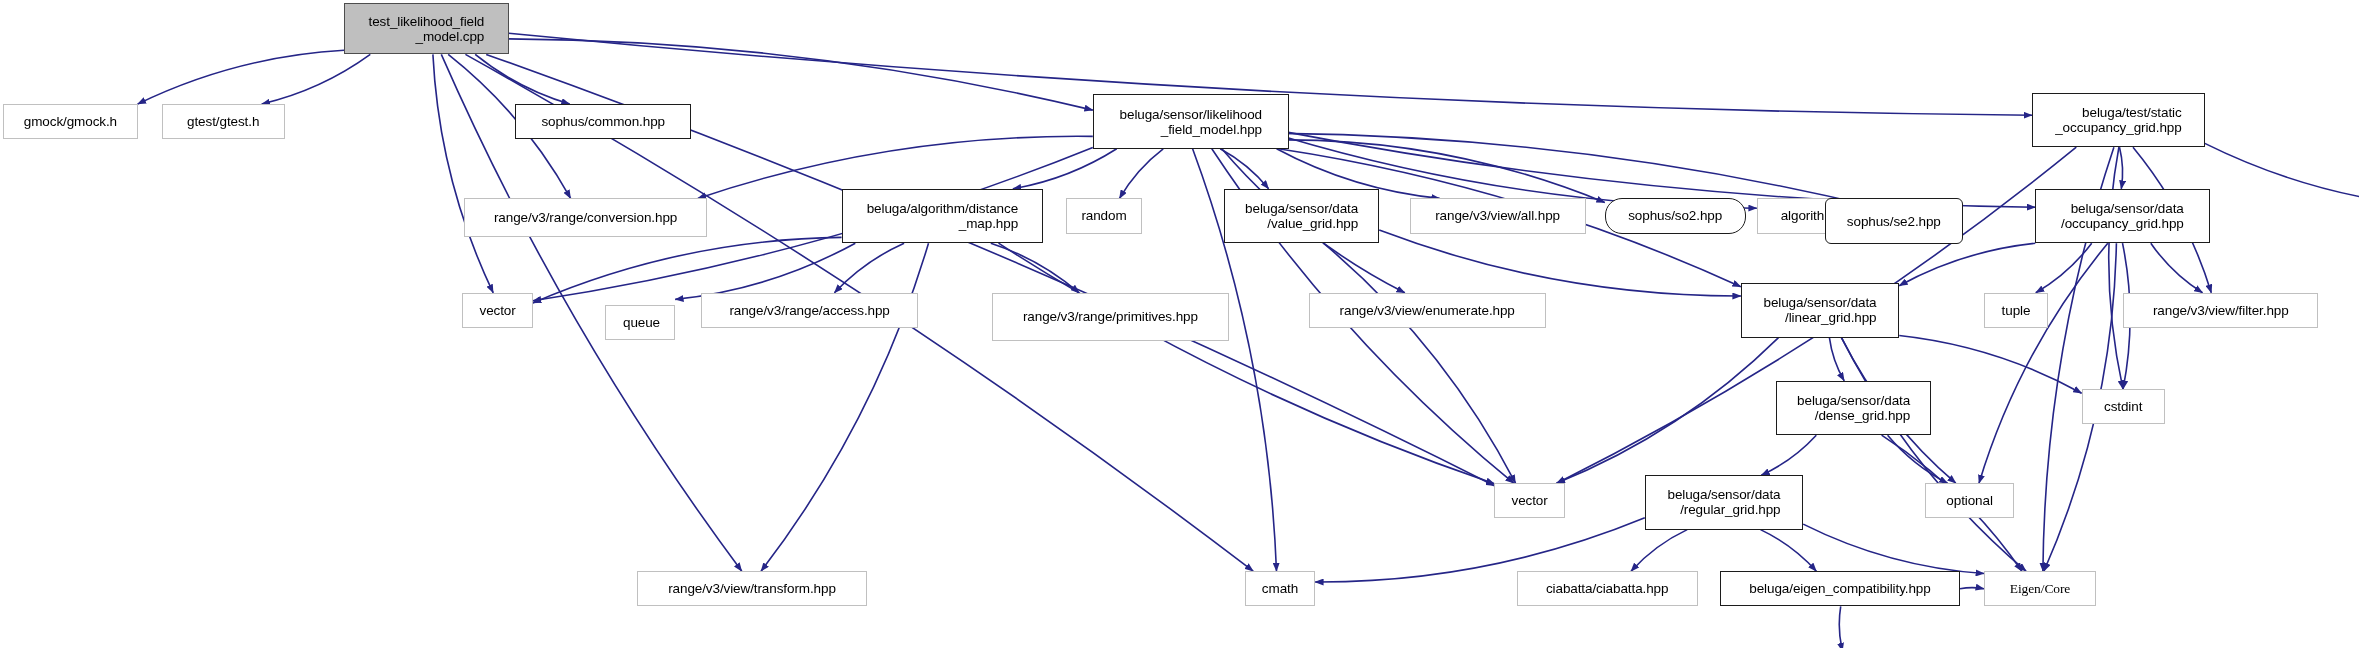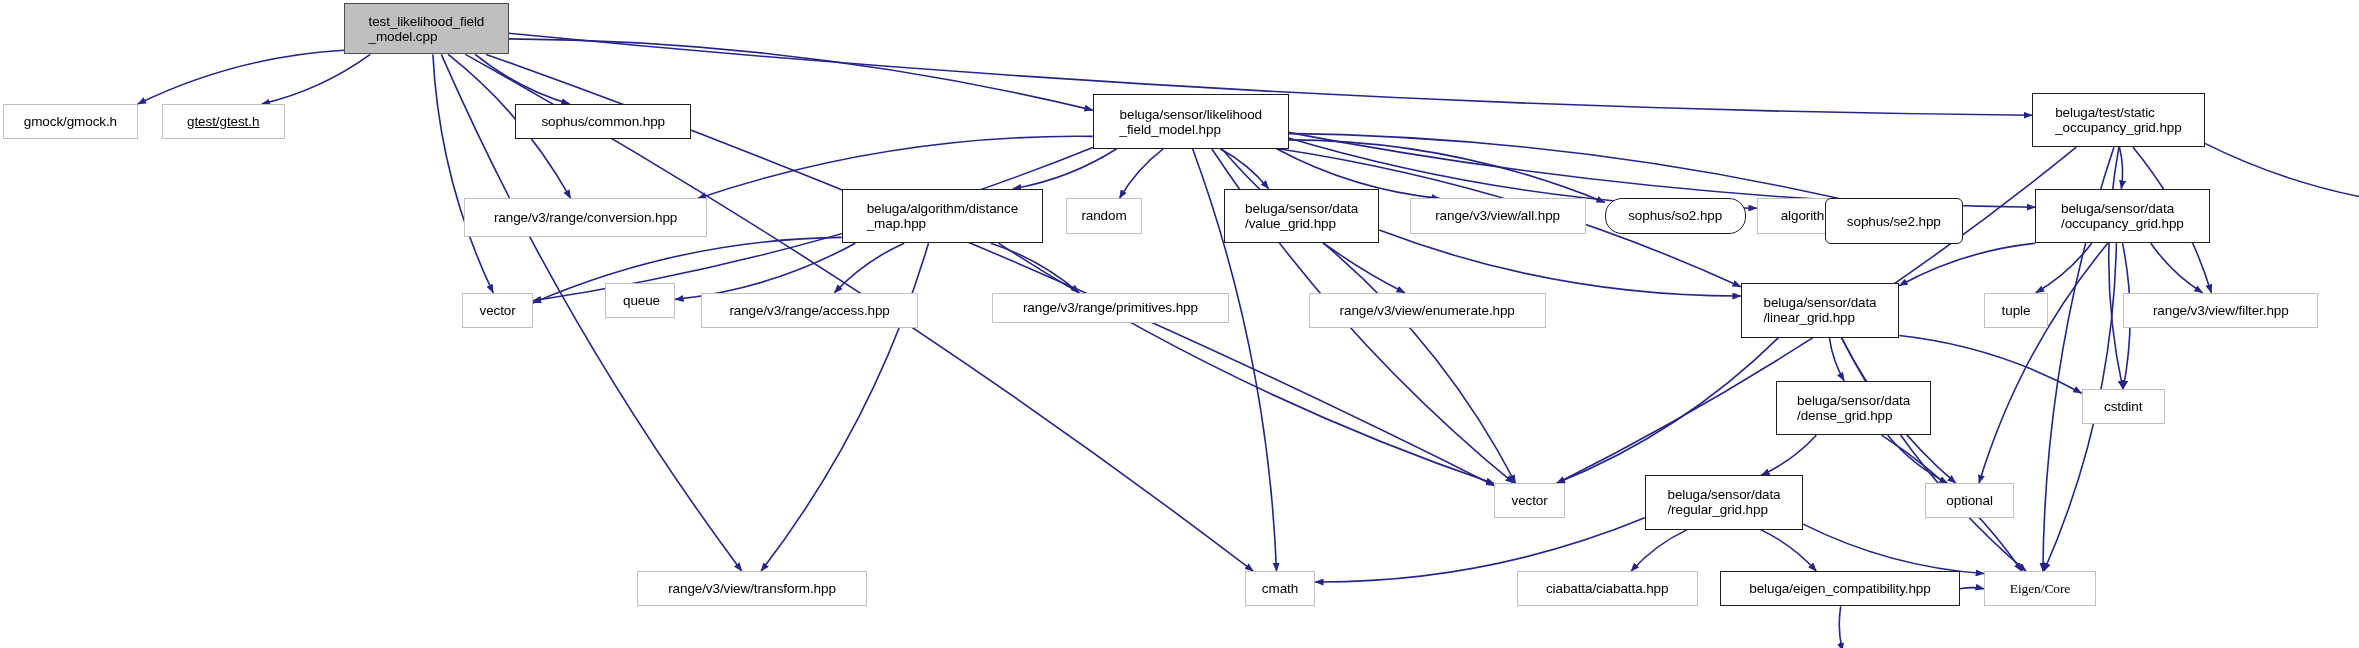--- a/index.html
+++ b/index.html
@@ -24,21 +24,21 @@
     width: 2359px;
     height: 648px;
     pointer-events: none;
   }
   .node {
     position: absolute;
     box-sizing: border-box;
     display: flex;
     align-items: center;
     justify-content: center;
-    text-align: left;
+    text-align: right;
     background: #ffffff;
     border: 1px solid #c0c0c0;
     color: #000000;
     font-size: 13.5px;
     line-height: 15px;
     letter-spacing: -0.1px;
     white-space: pre-line;
     padding: 0 3px;
   }
   .node.strong {
@@ -117,42 +117,42 @@
         <path d="M1803.2,524.1 Q1888.7,566.9 1984.0,573.5" marker-end="url(#arrow)"></path>
         <path d="M1644.8,517.8 Q1486.4,582.8 1315.2,582.0" marker-end="url(#arrow)"></path>
         <path d="M1840.7,606.4 Q1837.1,629.0 1842.5,651.2" marker-end="url(#arrow)"></path>
         <path d="M1960.0,588.8 Q1972.0,586.4 1984.0,588.8" marker-end="url(#arrow)"></path>
       </g>
   </svg>
   <div id="nodes">
       <div class="node root" style="left: 344px; top: 3.2px; width: 164.8px; height: 51.2px;">test_likelihood_field
 _model.cpp</div>
       <div class="node" style="left: 3.2px; top: 104px; width: 134.4px; height: 35.2px;">gmock/gmock.h</div>
-      <div class="node" style="left: 161.6px; top: 104px; width: 123.2px; height: 35.2px; text-decoration: underline;">gtest/gtest.h</div>
+      <div class="node" style="left: 161.6px; top: 104px; width: 123.2px; height: 35.2px;">gtest/gtest.h</div>
       <div class="node strong" style="left: 515.2px; top: 104px; width: 176px; height: 35.2px;">sophus/common.hpp</div>
       <div class="node strong" style="left: 1092.8px; top: 94.4px; width: 196px; height: 54.4px;">beluga/sensor/likelihood
 _field_model.hpp</div>
       <div class="node strong" style="left: 2032px; top: 92.8px; width: 172.8px; height: 54.4px;">beluga/test/static
 _occupancy_grid.hpp</div>
       <div class="node" style="left: 464px; top: 198.4px; width: 243.2px; height: 39px;">range/v3/range/conversion.hpp</div>
       <div class="node strong" style="left: 841.6px; top: 188.8px; width: 201.6px; height: 54.4px;">beluga/algorithm/distance
 _map.hpp</div>
       <div class="node" style="left: 1065.6px; top: 198.4px; width: 76.8px; height: 35.2px;">random</div>
       <div class="node strong" style="left: 1224px; top: 188.8px; width: 155.2px; height: 54.4px;">beluga/sensor/data
 /value_grid.hpp</div>
       <div class="node" style="left: 1409.6px; top: 198.4px; width: 176px; height: 35.2px;">range/v3/view/all.hpp</div>
       <div class="node strong" style="left: 1604.8px; top: 198.4px; width: 140.8px; height: 35.2px; border-radius: 17px;">sophus/so2.hpp</div>
       <div class="node" style="left: 1756.8px; top: 198.4px; width: 102.4px; height: 35.2px;">algorithm</div>
       <div class="node strong" style="left: 1825px; top: 198.4px; width: 137.6px; height: 46px; border-radius: 6px;">sophus/se2.hpp</div>
       <div class="node strong" style="left: 2035.2px; top: 188.8px; width: 174.4px; height: 54.4px;">beluga/sensor/data
 /occupancy_grid.hpp</div>
       <div class="node" style="left: 462.4px; top: 292.8px; width: 70.4px; height: 35.2px;">vector</div>
-      <div class="node" style="left: 604.8px; top: 283px; width: 70.4px; height: 35.2px; padding-left: 6px;">queue</div>
+      <div class="node" style="left: 604.8px; top: 305px; width: 70.4px; height: 35.2px; padding-left: 6px;">queue</div>
       <div class="node" style="left: 700.8px; top: 292.8px; width: 217.6px; height: 35.2px;">range/v3/range/access.hpp</div>
-      <div class="node" style="left: 992px; top: 292.8px; width: 236.8px; height: 30px;">range/v3/range/primitives.hpp</div>
+      <div class="node" style="left: 992px; top: 292.8px; width: 236.8px; height: 48px;">range/v3/range/primitives.hpp</div>
       <div class="node" style="left: 1308.8px; top: 292.8px; width: 236.8px; height: 35.2px;">range/v3/view/enumerate.hpp</div>
       <div class="node strong" style="left: 1740.8px; top: 283.2px; width: 158.4px; height: 54.4px;">beluga/sensor/data
 /linear_grid.hpp</div>
       <div class="node" style="left: 1984px; top: 292.8px; width: 64px; height: 35.2px;">tuple</div>
       <div class="node" style="left: 2123.2px; top: 292.8px; width: 195.2px; height: 35.2px;">range/v3/view/filter.hpp</div>
       <div class="node strong" style="left: 1776px; top: 380.8px; width: 155.2px; height: 54.4px;">beluga/sensor/data
 /dense_grid.hpp</div>
       <div class="node" style="left: 2081.6px; top: 388.8px; width: 83.2px; height: 35.2px;">cstdint</div>
       <div class="node" style="left: 1494.4px; top: 483.2px; width: 70.4px; height: 35.2px;">vector</div>
       <div class="node strong" style="left: 1644.8px; top: 475.2px; width: 158.4px; height: 54.4px;">beluga/sensor/data

